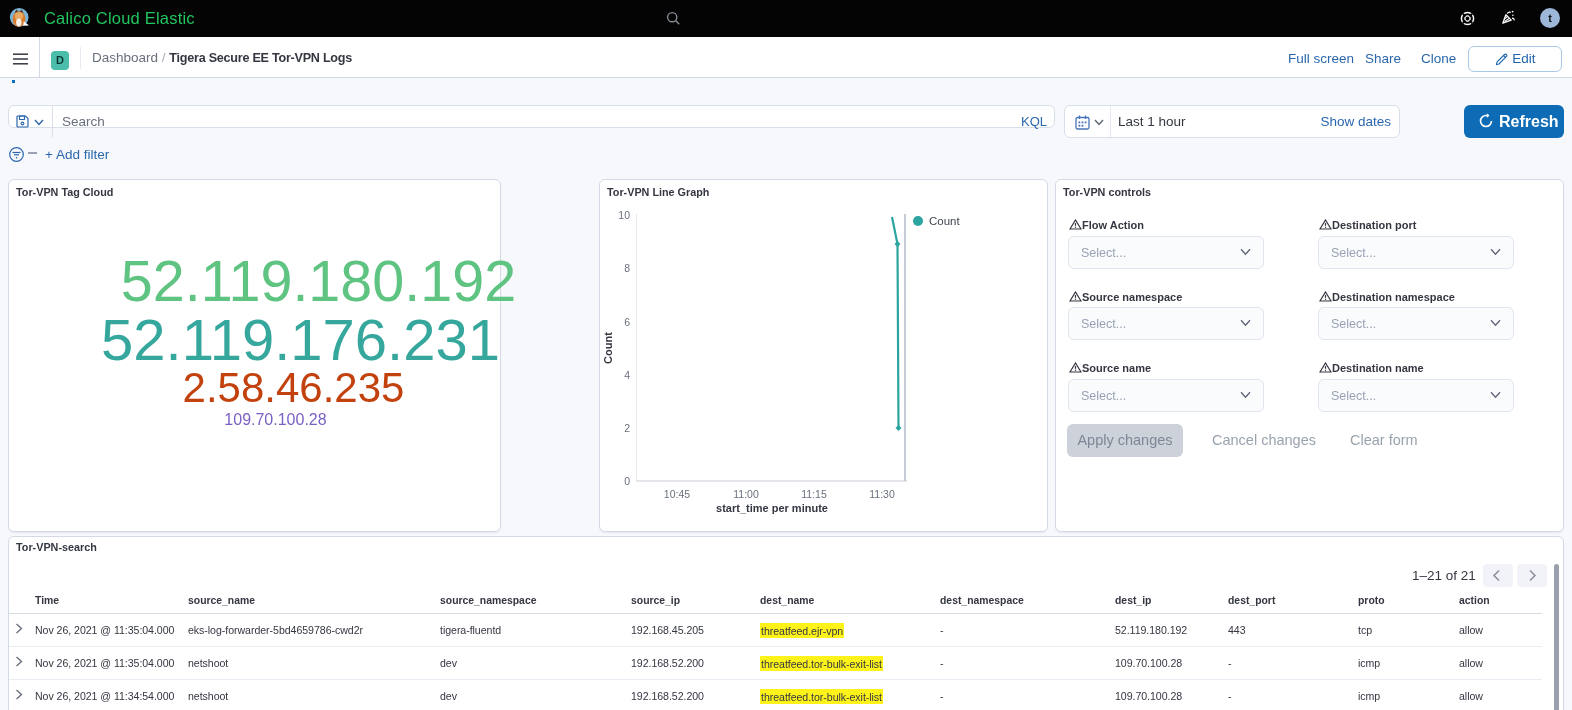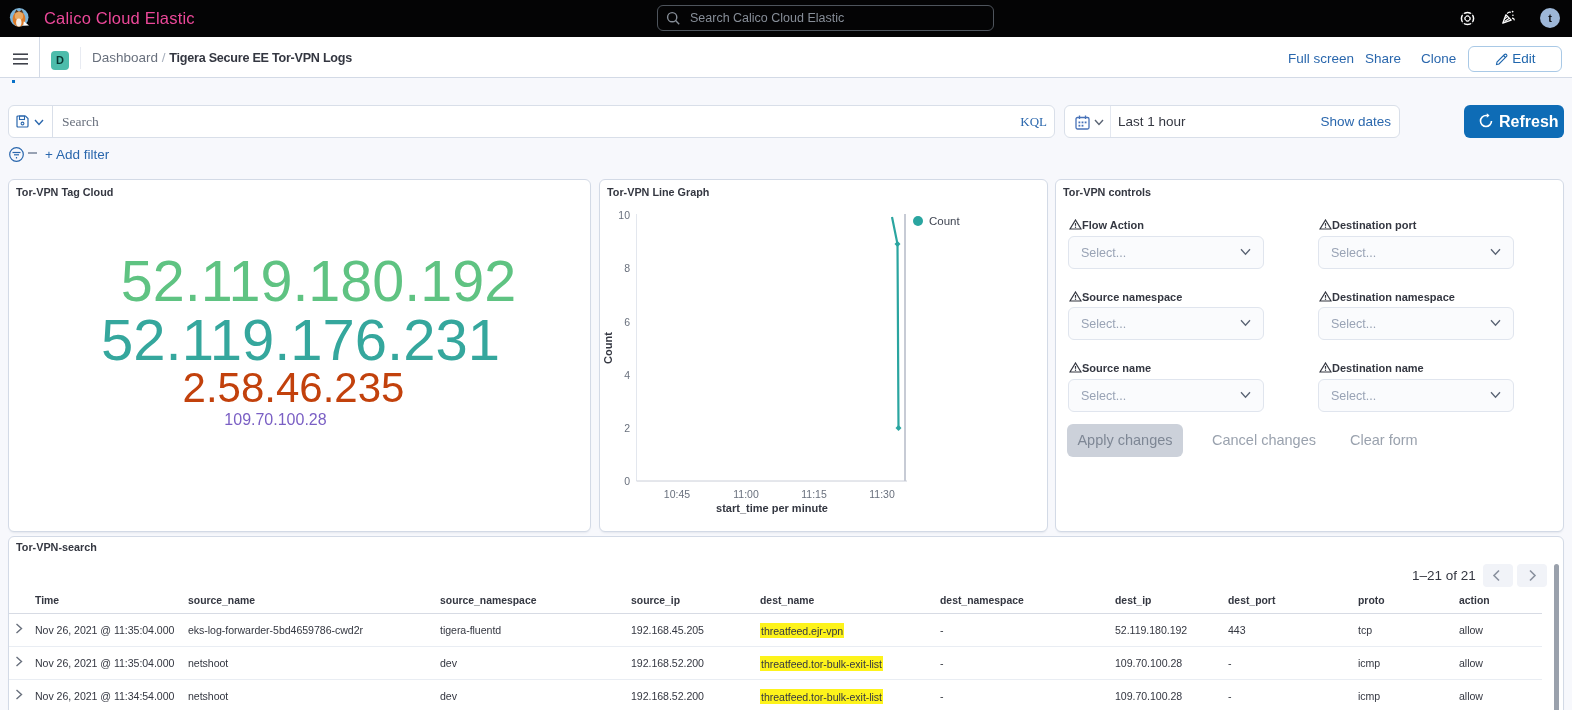--- a/index.html
+++ b/index.html
@@ -2,50 +2,50 @@
 <html><head>
 <meta charset="utf-8">
 <style>
 * { margin:0; padding:0; box-sizing:border-box; }
 html,body { width:1572px; height:710px; overflow:hidden; background:#f7f8fc; font-family:"Liberation Sans",sans-serif; }
 #page { position:relative; width:1572px; height:710px; }
 .abs { position:absolute; }
 
 
 #topbar { left:0; top:0; width:1572px; height:37px; background:#040405; }
-#toptitle { left:44px; top:9px; font-size:16.5px; color:#ec4899; letter-spacing:.2px; }
+#toptitle { left:44px; top:9px; font-size:16.5px; color:#22c55e; letter-spacing:.2px; }
 #topsearch { left:657px; top:5px; width:337px; height:26px; border:1px solid #4e545c; border-radius:6px; color:#878e98; font-size:12.5px; line-height:24px; padding-left:32px; }
 #avatar { left:1540px; top:8px; width:20px; height:20px; border-radius:50%; background:#9db7d8; color:#101216; font-size:11px; font-weight:bold; text-align:center; line-height:20px; }
 
 
 #navbar { left:0; top:37px; width:1572px; height:41px; background:#fff; border-bottom:1px solid #d3dae6; }
 .vdiv { position:absolute; width:1px; background:#d3dae6; }
 #badgeD { left:51px; top:14px; width:18px; height:19px; border-radius:4px; background:#4cbcab; color:#073832; font-size:11px; font-weight:bold; text-align:center; line-height:19px; }
 .crumb { font-size:13.5px; color:#69707d; }
 .crumb b { color:#343741; font-weight:bold; font-size:12.6px; letter-spacing:-0.25px; }
 .toplink { font-size:13.5px; color:#2a67ad; }
 #editbtn { left:1468px; top:9px; width:94px; height:26px; border:1px solid #a9c9e6; border-radius:6px; color:#1f66ad; font-size:13.5px; text-align:center; line-height:24px; background:#fff; }
 #bluedot { left:12px; top:80px; width:3px; height:2.5px; background:#0871c8; }
 
 
-#qbar { left:8px; top:105px; width:1047px; height:33px; background:#fff; border:1px solid #d9dfe9; border-radius:6px;font-family:Liberation Serif, serif; }
+#qbar { left:8px; top:105px; width:1047px; height:23px; background:#fff; border:1px solid #d9dfe9; border-radius:6px; }
 #qbar .seg { position:absolute; left:0; top:0; width:44px; height:31px; border-right:1px solid #d9dfe9; }
 #qsearch { left:53px; top:8px; font-size:13.5px; color:#69707d; }
 #kql { right:7px; top:8px; font-size:13px; color:#2a67ad; }
 #datebar { left:1064px; top:105px; width:336px; height:33px; background:#fff; border:1px solid #d9dfe9; border-radius:6px; }
 #datetext { left:53px; top:8px; font-size:13.5px; color:#343741; }
 #showdates { right:8px; top:8px; font-size:13.5px; color:#2a67ad; }
 #refreshbtn { left:1464px; top:105px; width:100px; height:33px; background:#0e6cb6; border-radius:6px; color:#fff; }
 #refreshbtn span { position:absolute; left:35px; top:8px; font-size:16px; font-weight:bold; }
 #addfilter { left:45px; top:147px; font-size:13.5px; color:#2a67ad; }
 
 
 .panel { background:#fff; border:1px solid #d3dae6; border-radius:6px; box-shadow:0 2px 2px -1px rgba(152,162,179,.2); }
 .ptitle { position:absolute; font-size:10.8px; font-weight:bold; color:#343741; }
-#panel1 { left:8px; top:179px; width:583px; height:353px; }
+#panel1 { left:8px; top:179px; width:493px; height:353px; }
 #panel2 { left:599px; top:179px; width:449px; height:353px; }
 #panel3 { left:1055px; top:179px; width:509px; height:353px; }
 #panel4 { left:8px; top:536px; width:1556px; height:200px; overflow:hidden; }
 
 
 .tagline { position:absolute; left:0; width:581px; text-align:center; line-height:1; white-space:nowrap; }
 
 
 .ctlabel { position:absolute; font-size:11px; font-weight:bold; color:#343741; }
 .ctsel { position:absolute; width:196px; height:33px; background:#fafbfd; border:1px solid #e0e5ee; border-radius:6px; }
@@ -67,21 +67,20 @@
     <svg class="abs" style="left:9px;top:7px" width="21" height="21" viewBox="0 0 21 21">
       <circle cx="10.2" cy="10.3" r="9.3" fill="#7cb5da"></circle>
       <ellipse cx="10" cy="12" rx="6.4" ry="7.8" fill="#db7a28"></ellipse>
       <path d="M5.5 6 L7.5 2.5 L9.5 5 Z" fill="#57381f"></path>
       <path d="M14.5 6 L12.5 2.5 L10.5 5 Z" fill="#57381f"></path>
       <ellipse cx="10" cy="9" rx="4.2" ry="4" fill="#e8a963"></ellipse>
       <ellipse cx="9.8" cy="15.5" rx="2.7" ry="4" fill="#f4f0ea"></ellipse>
       <path d="M14.8 14.2 L20 18.6 L14.2 18.8 Z" fill="#fff"></path>
     </svg>
     <div class="abs" id="toptitle">Calico Cloud Elastic</div>
-    <div class="abs" id="topsearch">Search Calico Cloud Elastic</div>
     <svg class="abs" style="left:666px;top:11px" width="15" height="15" viewBox="0 0 15 15">
         <circle cx="6.2" cy="6.2" r="4.6" fill="none" stroke="#878e98" stroke-width="1.4"></circle>
         <line x1="9.6" y1="9.6" x2="13.2" y2="13.2" stroke="#878e98" stroke-width="1.4"></line>
       </svg>
 
     <svg class="abs" style="left:1460px;top:11px" width="15" height="15" viewBox="0 0 16 16">
       <circle cx="8" cy="8" r="6.5" fill="none" stroke="#fff" stroke-width="1.6"></circle>
       <circle cx="8" cy="8" r="2.8" fill="none" stroke="#fff" stroke-width="1.4"></circle>
       <g stroke="#040405" stroke-width="2.2">
           <line x1="3" y1="3" x2="5.8" y2="5.8"></line>

